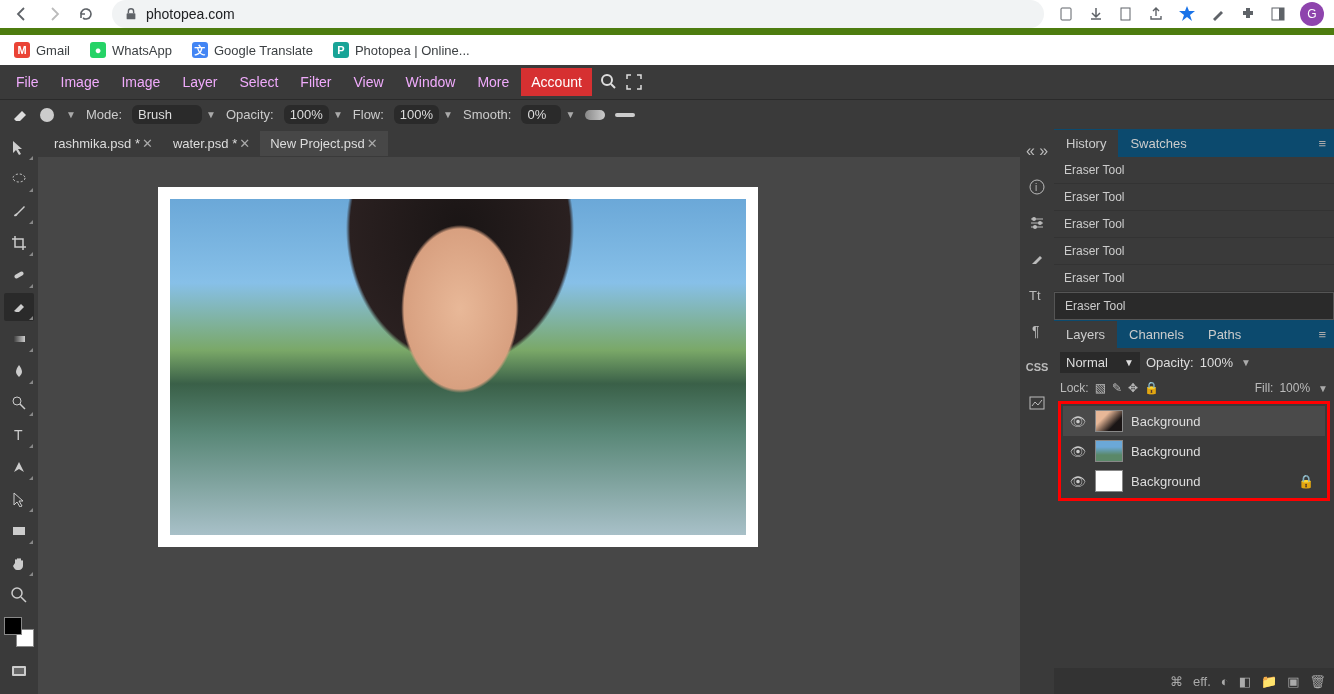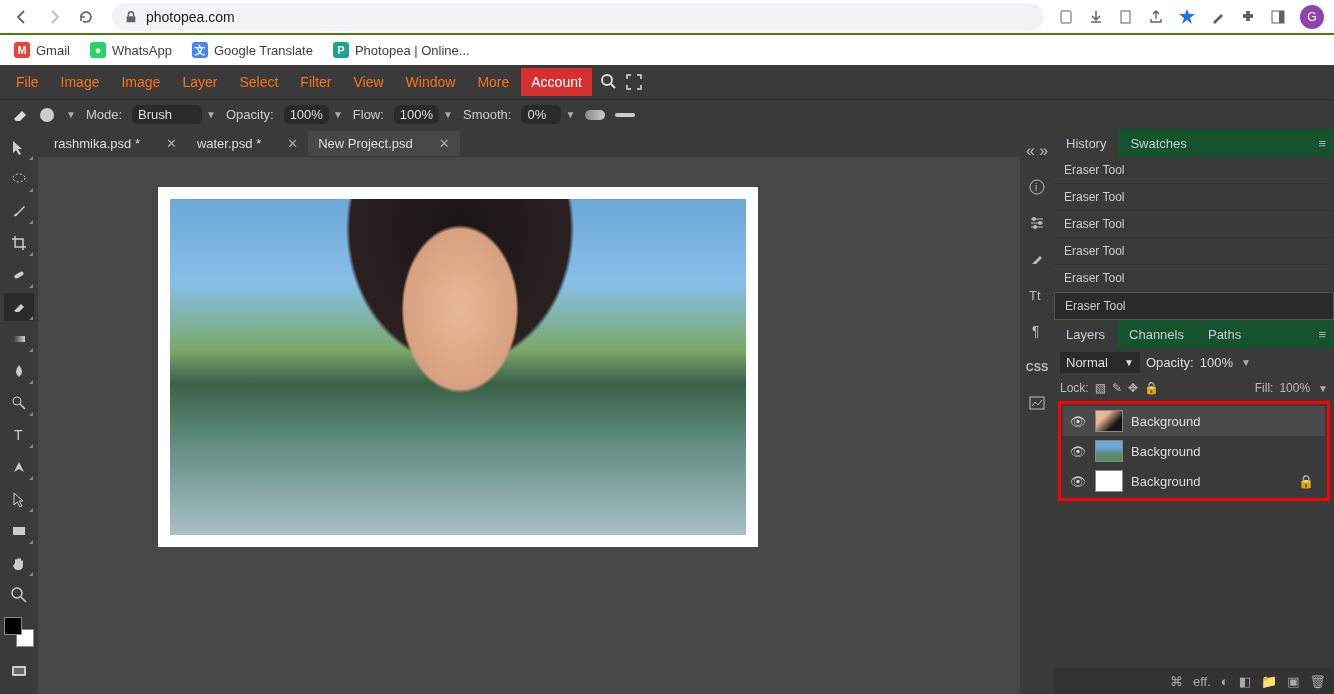--- a/index.html
+++ b/index.html
@@ -1,36 +1,36 @@
 <!DOCTYPE html>
 <html><head>
 <meta charset="utf-8">
 <style>
 * { margin: 0; padding: 0; box-sizing: border-box; font-family: -apple-system, BlinkMacSystemFont, "Segoe UI", Arial, sans-serif; }
 body { background: #fff; width: 1334px; height: 694px; overflow: hidden; font-size: 13px; }
 
 
-.browser-bar { height: 35px; display: flex; align-items: center; padding: 0 10px; gap: 8px; background: #fff; border-bottom: 2px solid #4d7c0f; }
+.browser-bar { height: 35px; display: flex; align-items: center; padding: 0 10px; gap: 8px; background: #fff; border-bottom: 7px solid #4d7c0f; }
 .nav-btn { width: 24px; height: 24px; display: flex; align-items: center; justify-content: center; color: #5f6368; cursor: pointer; border-radius: 12px; }
 .url-bar { flex: 1; display: flex; align-items: center; gap: 8px; background: #f1f3f4; border-radius: 16px; padding: 4px 12px; height: 28px; margin: 0 6px; }
 .lock-icon { width: 14px; height: 14px; color: #5f6368; }
 .url-text { color: #202124; font-size: 14px; }
 .ext-icons { display: flex; gap: 14px; align-items: center; color: #5f6368; }
 .ext-icons span, .ext-icons svg { cursor: pointer; }
 .star-icon { color: #1a73e8; }
 .profile-badge { width: 24px; height: 24px; border-radius: 50%; background: #8e44ad; color: #fff; display: flex; align-items: center; justify-content: center; font-size: 12px; font-weight: 500; }
 
 .bookmarks-bar { height: 30px; display: flex; align-items: center; padding: 0 14px; gap: 20px; background: #fff; font-size: 13px; color: #3c4043; }
 .bm-item { display: flex; align-items: center; gap: 6px; cursor: pointer; }
 .bm-icon { width: 16px; height: 16px; display: inline-flex; align-items: center; justify-content: center; border-radius: 3px; font-size: 11px; font-weight: bold; color: #fff; }
 
 
 .app { position: relative; height: 629px; background: #474747; color: #ddd; }
 .menubar { height: 34px; display: flex; align-items: center; background: #3a3a3a; padding: 0 6px; gap: 2px; }
-.menubar .mi { padding: 6px 10px; cursor: pointer; font-size: 14px; color: #f97316; }
+.menubar .mi { padding: 6px 10px; cursor: pointer; font-size: 14px; color: #f0abfc; }
 .menubar .account { background: #d63031; color: #fff; padding: 6px 10px; }
 .menubar .search-ic, .menubar .fs-ic { margin-left: 6px; cursor: pointer; }
 .menubar .right { margin-left: auto; display: flex; gap: 14px; align-items: center; font-size: 14px; }
 
 .options-bar { height: 30px; background: #3a3a3a; border-top: 1px solid #2a2a2a; display: flex; align-items: center; padding: 0 10px; gap: 10px; font-size: 13px; }
 .opt-label { color: #ccc; }
 .opt-val { background: #2a2a2a; padding: 2px 6px; min-width: 40px; display: inline-block; text-align: left; border-radius: 6px; }
 .opt-tri { margin-left: 2px; color: #aaa; cursor: pointer; font-size: 10px; }
 .opt-sel { display: flex; align-items: center; gap: 2px; }
 .brush-shape { width: 20px; height: 20px; border-radius: 50%; background: #ccc; display: inline-block; }
@@ -39,33 +39,33 @@
 .toolbar { width: 38px; background: #3a3a3a; padding: 4px 0; display: flex; flex-direction: column; gap: 4px; align-items: center; }
 .tool { width: 30px; height: 28px; display: flex; align-items: center; justify-content: center; cursor: pointer; color: #ccc; position: relative; border-radius: 2px; }
 .tool.active { background: #2a2a2a; }
 .tool .corner { position: absolute; bottom: 1px; right: 1px; width: 0; height: 0; border-right: 4px solid #888; border-top: 4px solid transparent; }
 .color-swatches { position: relative; width: 30px; height: 30px; margin-top: 4px; }
 .swatch-fg { position: absolute; width: 18px; height: 18px; background: #000; border: 1px solid #888; top: 0; left: 0; }
 .swatch-bg { position: absolute; width: 18px; height: 18px; background: #fff; border: 1px solid #888; bottom: 0; right: 0; }
 
 .canvas-area { flex: 1; background: #474747; position: relative; }
 .doc-tabs { height: 28px; background: #3a3a3a; display: flex; align-items: center; padding-left: 6px; }
-.doc-tab { display: flex; align-items: center; gap: 26px; padding: 5px 10px; background: #3a3a3a; font-size: 13px; color: #ddd; cursor: pointer; }
+.doc-tab { display: flex; align-items: center; gap: 2px; padding: 5px 10px; background: #3a3a3a; font-size: 13px; color: #ddd; cursor: pointer; }
 .doc-tab.active { background: #474747; }
 .tab-close { color: #aaa; cursor: pointer; }
 .canvas { position: absolute; top: 58px; left: 120px; width: 600px; height: 360px; background: #fff; padding: 12px; }
 .canvas-img { width: 100%; height: 100%; background: linear-gradient(180deg, #6ba8d8 0%, #87c0e8 25%, #7aa868 45%, #3a6048 55%, #5a8878 70%, #a8c0c8 100%); position: relative; overflow: hidden; }
 .portrait { position: absolute; left: 80px; top: -30px; width: 420px; height: 400px; background: radial-gradient(ellipse 140px 200px at 50% 35%, #e8b898 0%, #d8a080 40%, transparent 42%), radial-gradient(ellipse 200px 240px at 50% 15%, #1a1515 0%, #2a2020 55%, transparent 57%); }
 
 
 .panel-icons { width: 34px; background: #3a3a3a; display: flex; flex-direction: column; align-items: center; padding: 4px 0; gap: 0; }
 .pi { width: 30px; height: 36px; display: flex; align-items: center; justify-content: center; color: #bbb; cursor: pointer; font-size: 16px; }
 
 .right-panels { width: 280px; background: #3a3a3a; display: flex; flex-direction: column; }
-.panel-title-row { display: flex; align-items: center; background: #14532d; height: 28px; }
+.panel-title-row { display: flex; align-items: center; background: #0c4a6e; height: 28px; }
 .panel-tab { padding: 6px 12px; font-size: 13px; color: #ccc; cursor: pointer; }
 .panel-tab.active { background: #3a3a3a; }
 .panel-menu { margin-left: auto; padding: 0 8px; cursor: pointer; color: #aaa; }
 .history-list { }
 .hist-item { padding: 6px 10px; font-size: 12px; color: #ccc; cursor: pointer; border-bottom: 1px solid #333; }
 .hist-item.current { background: #2a2a2a; border: 1px solid #555; }
 
 .blend-row { display: flex; align-items: center; padding: 4px 6px; gap: 6px; font-size: 13px; }
 .blend-sel { background: #2a2a2a; padding: 3px 6px; min-width: 80px; display: flex; align-items: center; justify-content: space-between; }
 .lock-row { display: flex; align-items: center; padding: 4px 6px; gap: 6px; font-size: 12px; color: #bbb; }

